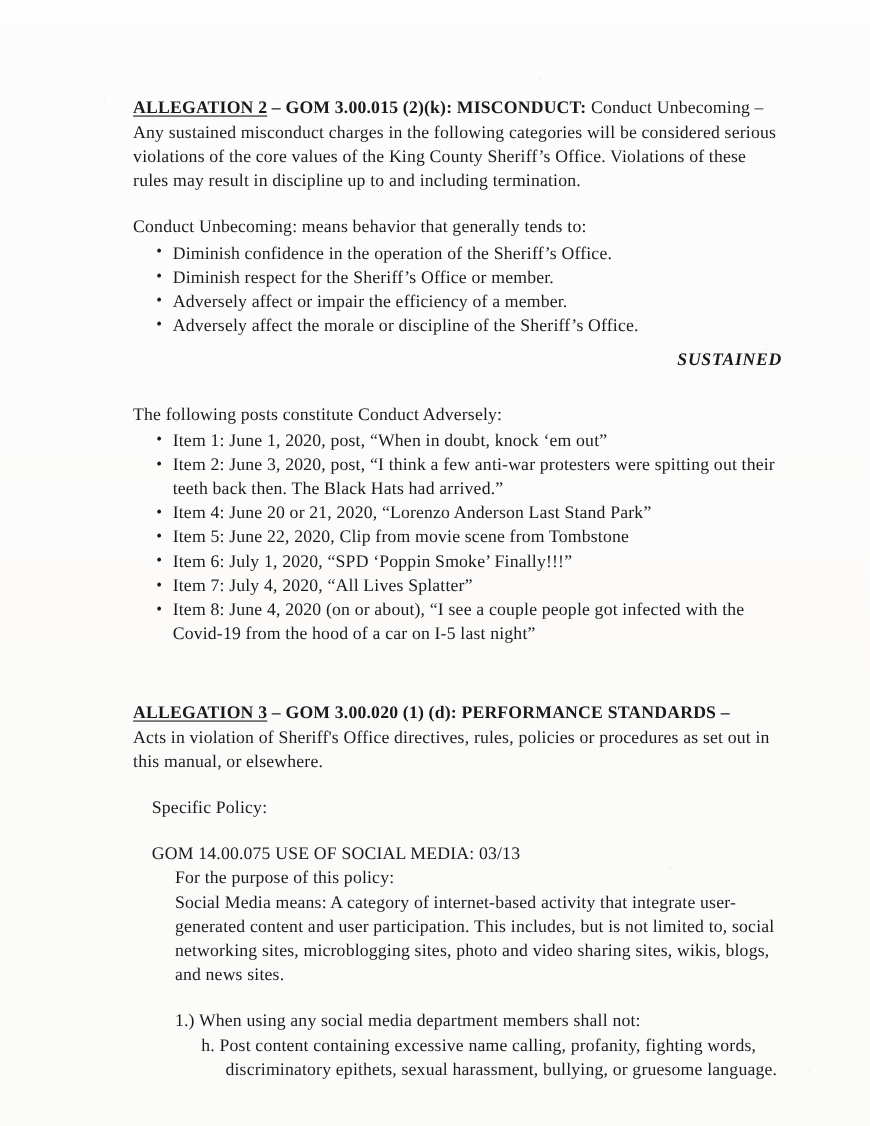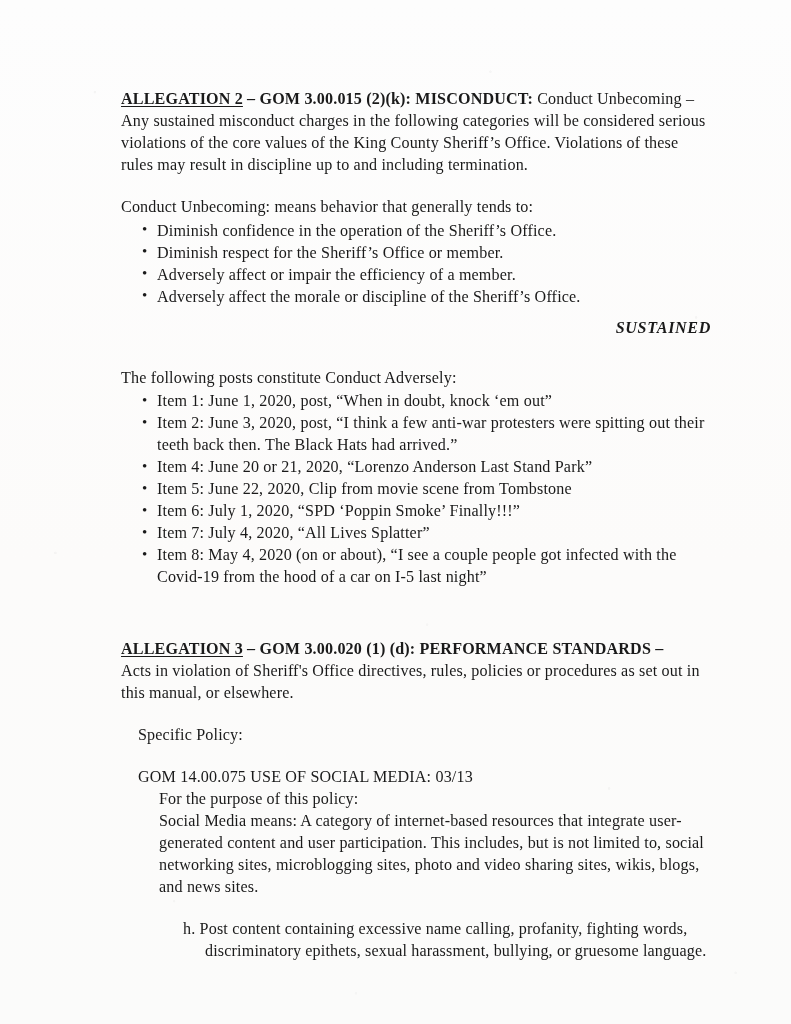--- a/index.html
+++ b/index.html
@@ -136,43 +136,44 @@
     <div class="spacer-lg"></div>
 
     <p class="para">The following posts constitute Conduct Adversely:</p>
     <ul class="bullets">
       <li>Item 1:  June 1, 2020, post, “When in doubt, knock ‘em out”</li>
       <li>Item 2:  June 3, 2020, post, “I think a few anti-war protesters were spitting out their teeth back then. The Black Hats had arrived.”</li>
       <li>Item 4:  June 20 or 21, 2020, “Lorenzo Anderson Last Stand Park”</li>
       <li>Item 5:  June 22, 2020, Clip from movie scene from Tombstone</li>
       <li>Item 6:  July 1, 2020, “SPD ‘Poppin Smoke’ Finally!!!”</li>
       <li>Item 7:  July 4, 2020, “All Lives Splatter”</li>
-      <li>Item 8:  May 4, 2020 (on or about), “I see a couple people got infected with the Covid-19 from the hood of a car on I-5 last night”</li>
+      <li>Item 8:  June 4, 2020 (on or about), “I see a couple people got infected with the Covid-19 from the hood of a car on I-5 last night”</li>
     </ul>
 
     <div class="spacer-xl"></div>
     <div class="spacer-sm"></div>
 
     <p class="heading-line"><span class="u-bold-underline">ALLEGATION 3</span><span class="b"> – GOM 3.00.020 (1) (d):  PERFORMANCE STANDARDS –</span></p>
     <p class="para">Acts in violation of Sheriff's Office directives, rules, policies or procedures as set out in this manual, or elsewhere.</p>
 
     <div class="spacer-md"></div>
 
     <p class="para indent-1">Specific Policy:</p>
 
     <div class="spacer-md"></div>
 
     <div class="policy-block">
       <p class="para">GOM 14.00.075 USE OF SOCIAL MEDIA:  03/13</p>
       <div class="policy-inner">
         <p class="para">For the purpose of this policy:</p>
-        <p class="para">Social Media means: A category of internet-based resources that integrate user-generated content and user participation. This includes, but is not limited to, social networking sites, microblogging sites, photo and video sharing sites, wikis, blogs, and news sites.</p>
+        <p class="para">Social Media means: A category of internet-based activity that integrate user-generated content and user participation. This includes, but is not limited to, social networking sites, microblogging sites, photo and video sharing sites, wikis, blogs, and news sites.</p>
       </div>
     </div>
 
     <div class="spacer-md"></div>
 
+    <p class="para num-item">1.) When using any social media department members shall not:</p>
     <p class="para num-sub-hang">h. Post content containing excessive name calling, profanity, fighting words, discriminatory epithets, sexual harassment, bullying, or gruesome language.</p>
 
     <div class="spacer-md"></div>
 
   </div>
 </div>
 
 </body></html>

